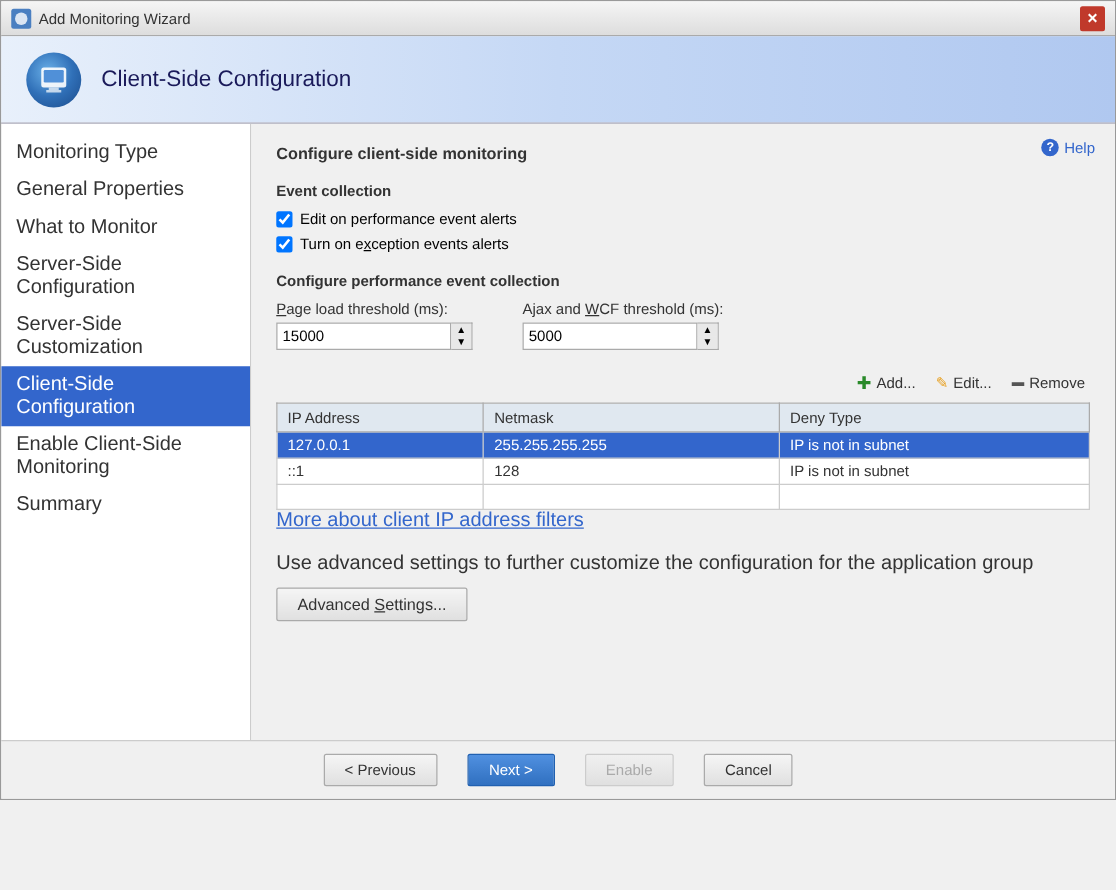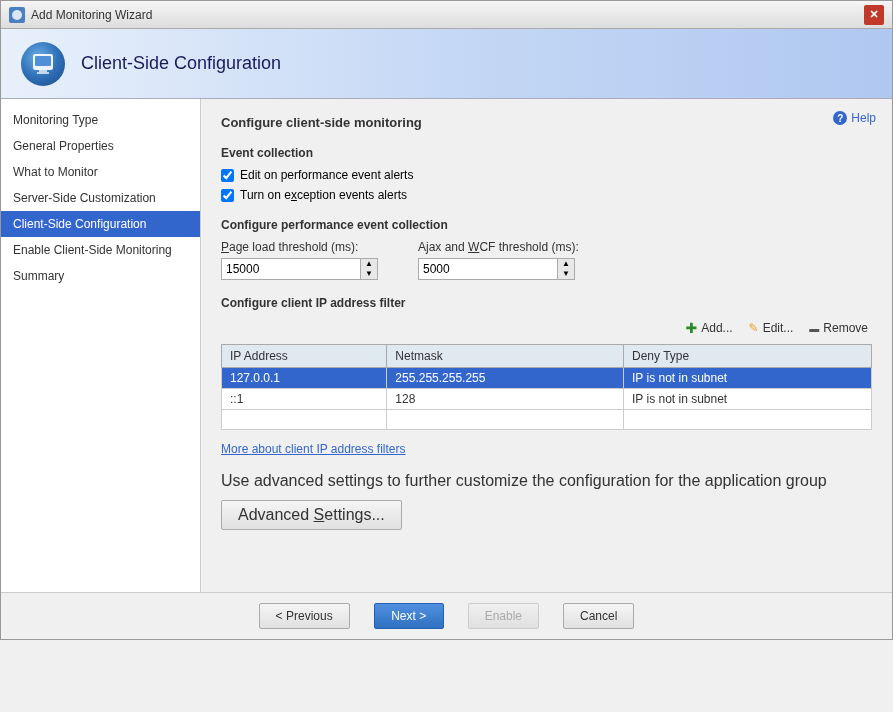--- a/index.html
+++ b/index.html
@@ -95,21 +95,21 @@
     .sidebar {
       width: 200px;
       background: white;
       border-right: 1px solid #ccc;
       padding: 8px 0;
     }
     .sidebar-item {
       padding: 6px 12px;
       cursor: pointer;
       color: #333;
-      font-size: 12px;
+      font-size: 16px;
     }
     .sidebar-item.active {
       background: #3366cc;
       color: white;
     }
 
     
     .main-content {
       flex: 1;
       padding: 16px 20px;
@@ -274,41 +274,41 @@
       color: #333;
     }
     .ip-table tr.empty td {
       height: 20px;
       background: white;
     }
 
     .more-link {
       color: #3366cc;
       cursor: pointer;
-      font-size: 12px;
+      font-size: 16px;
       text-decoration: underline;
-      margin-top: 12px;
+      margin-top: 0;
       display: inline-block;
     }
 
     
     .advanced-section {
       margin-top: 16px;
     }
     .advanced-desc {
       font-size: 16px;
       color: #333;
       margin-bottom: 10px;
     }
     .advanced-btn {
       background: linear-gradient(to bottom, #f5f5f5, #e0e0e0);
       border: 1px solid #aaa;
       padding: 5px 16px;
       cursor: pointer;
-      font-size: 16px;
+      font-size: 13px;
       color: #333;
       border-radius: 2px;
     }
 
     
     .wizard-footer {
       background: #f0f0f0;
       border-top: 1px solid #ccc;
       padding: 10px 16px;
       display: flex;
@@ -370,20 +370,21 @@
     </div>
     <h1 class="wizard-header-title">Client-Side Configuration</h1>
   </div>
 
   <div class="wizard-body">
 
     <div class="sidebar">
       <div class="sidebar-item">Monitoring Type</div>
       <div class="sidebar-item">General Properties</div>
       <div class="sidebar-item">What to Monitor</div>
+      <div class="sidebar-item">Server-Side Configuration</div>
       <div class="sidebar-item">Server-Side Customization</div>
       <div class="sidebar-item active">Client-Side Configuration</div>
       <div class="sidebar-item">Enable Client-Side Monitoring</div>
       <div class="sidebar-item">Summary</div>
     </div>
 
     <div class="main-content">
 
       <div class="help-link">
         <div class="help-icon-circle">?</div>
@@ -424,21 +425,20 @@
               <div class="spinner-buttons">
                 <button class="spinner-btn">▲</button>
                 <button class="spinner-btn">▼</button>
               </div>
             </div>
           </div>
         </div>
       </div>
 
       <div class="ip-filter-section">
-        <div class="subsection-title">Configure client IP address filter</div>
         <div class="ip-filter-toolbar">
           <button class="toolbar-btn">
             <span class="add-icon">✚</span>
             <span>Add...</span>
           </button>
           <button class="toolbar-btn">
             <span class="edit-icon">✎</span>
             <span>Edit...</span>
           </button>
           <button class="toolbar-btn">

